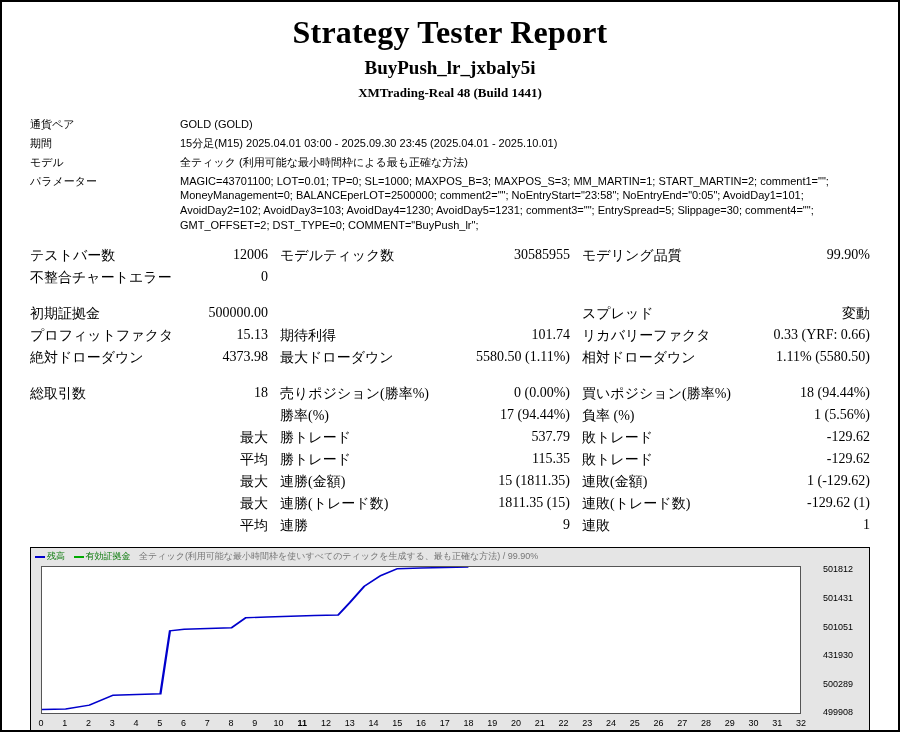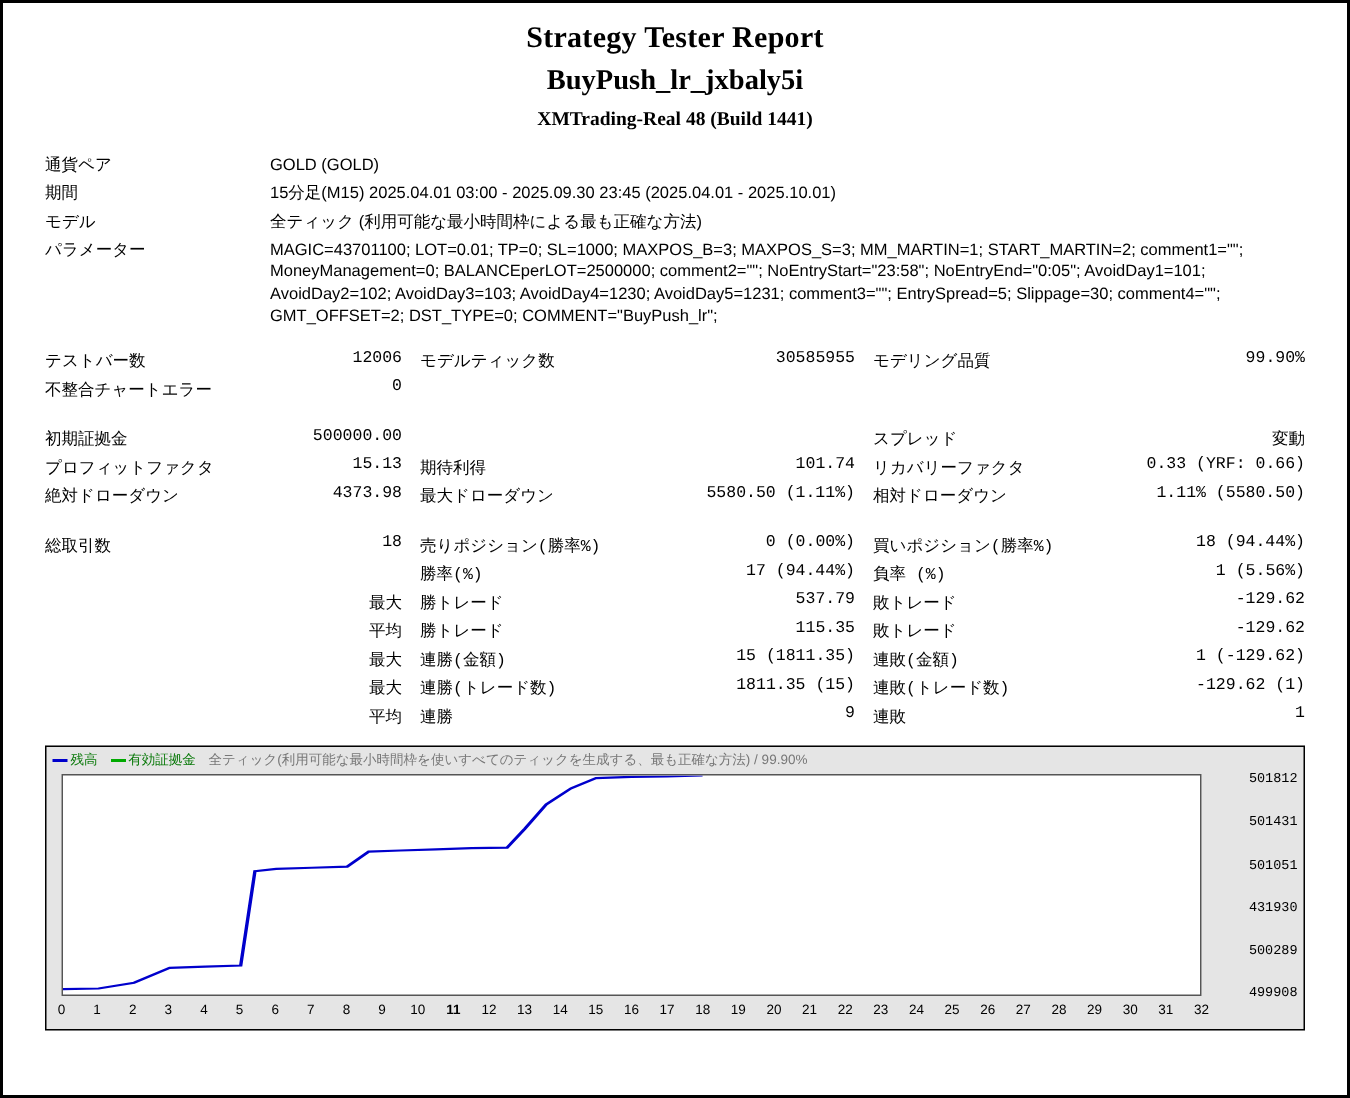--- a/index.html
+++ b/index.html
@@ -18,21 +18,21 @@
     box-sizing: border-box;
     border: 2px solid #000000;
     background: #ffffff;
     overflow: hidden;
   }
   .inner {
     padding: 8px 28px 0 28px;
   }
   .title {
     text-align: center;
-    font-size: 20px;
+    font-size: 32px;
     font-weight: bold;
     font-family: "Liberation Serif", serif;
     letter-spacing: 0.2px;
     margin-top: 4px;
   }
   .subtitle {
     text-align: center;
     font-size: 19px;
     font-weight: bold;
     font-family: "Liberation Serif", serif;
@@ -59,22 +59,22 @@
     line-height: 1.35;
   }
   .lbl { width: 150px; }
   .val-params {
     line-height: 1.45;
   }
 
   table.stats {
     width: 100%;
     border-collapse: collapse;
-    font-family: Liberation Mono, monospace;
-    font-size: 11px;
+    font-family: Liberation Serif, serif;
+    font-size: 14px;
   }
   table.stats td {
     padding: 2px 0;
     vertical-align: top;
     white-space: nowrap;
   }
   .c1 { width: 150px; text-align: left; }
   .c2 { width: 88px; text-align: right; padding-right: 6px !important; }
   .c3 { width: 180px; text-align: left; padding-left: 6px !important; }
   .c4 { width: 110px; text-align: right; padding-right: 6px !important; }
@@ -115,25 +115,25 @@
     top: 18px;
     right: 68px;
     bottom: 22px;
     border: 1px solid #555555;
     background: #ffffff;
     overflow: hidden;
   }
   .plot svg { display: block; width: 100%; height: 100%; }
   .ylabels {
     position: absolute;
-    right: 2px;
+    right: 14px;
     top: 18px;
     bottom: 22px;
     width: 64px;
-    font-family: Liberation Mono, monospace;
+    font-family: Liberation Sans, sans-serif;
     font-size: 9px;
   }
   .ylabels div {
     position: absolute;
     right: 2px;
     transform: translateY(-50%);
   }
   .xlabels {
     position: absolute;
     left: 10px;

